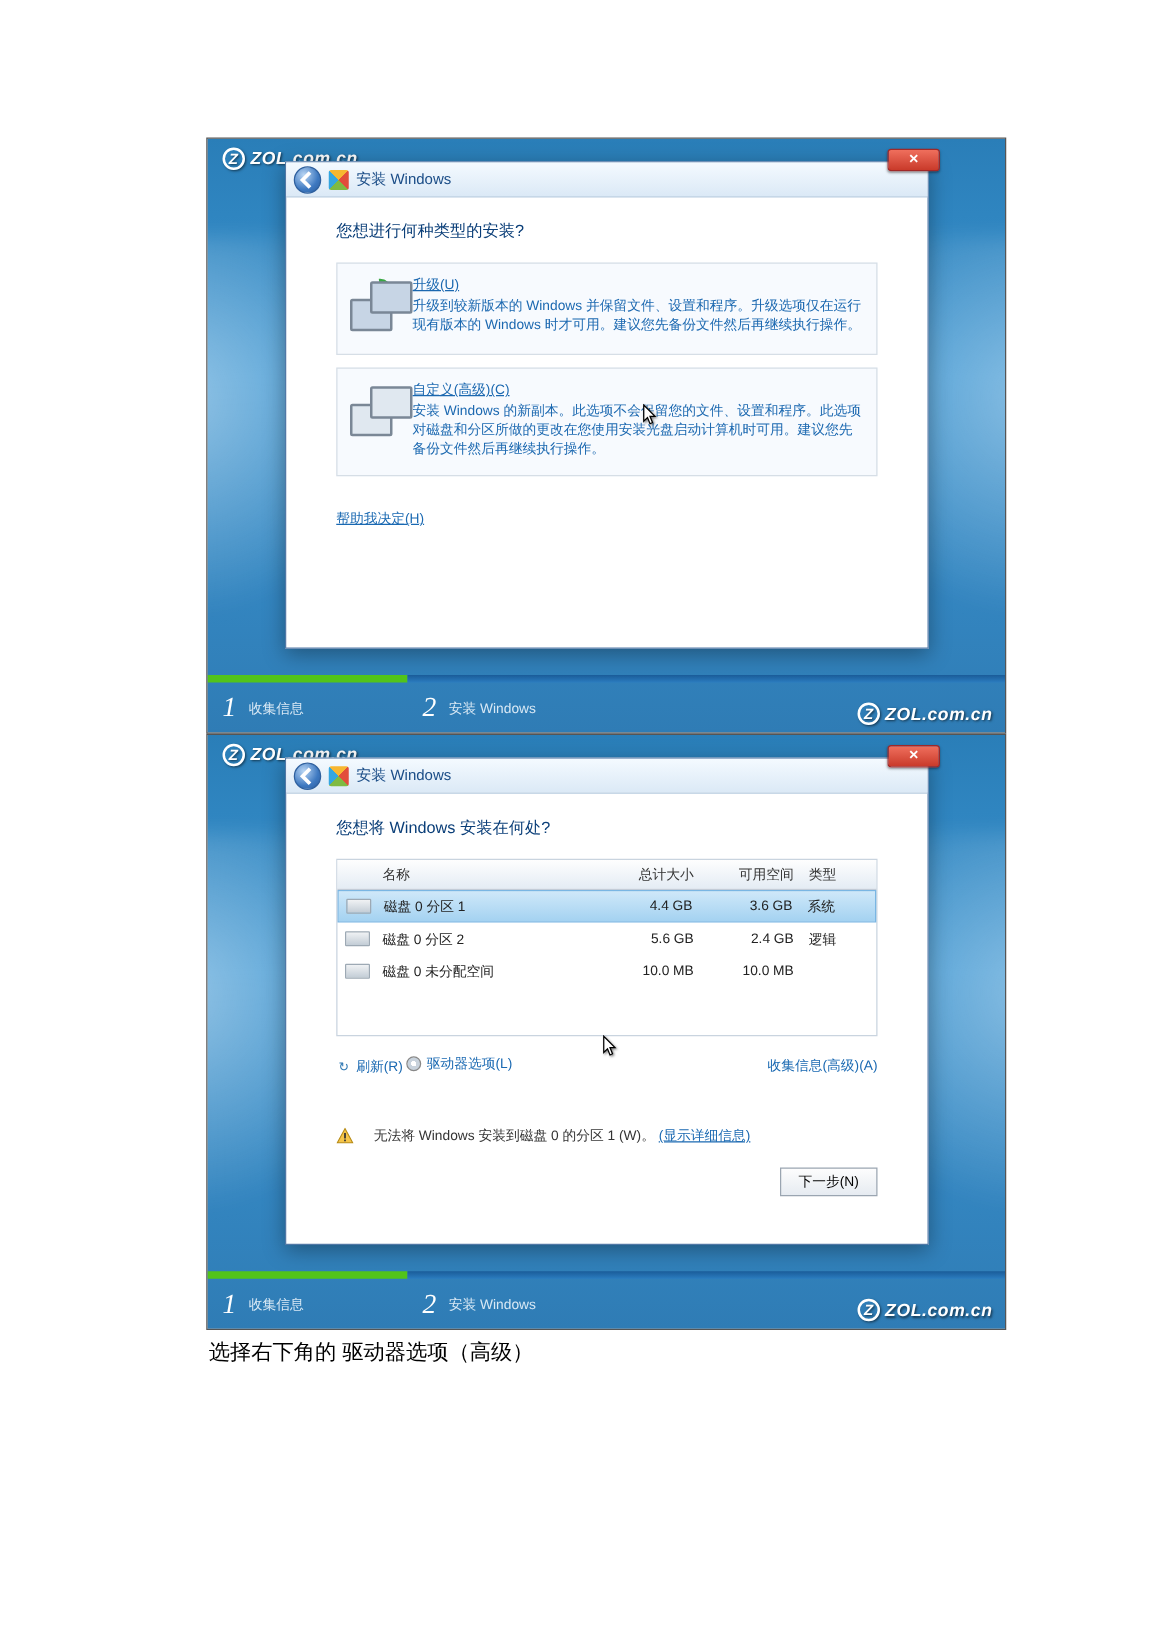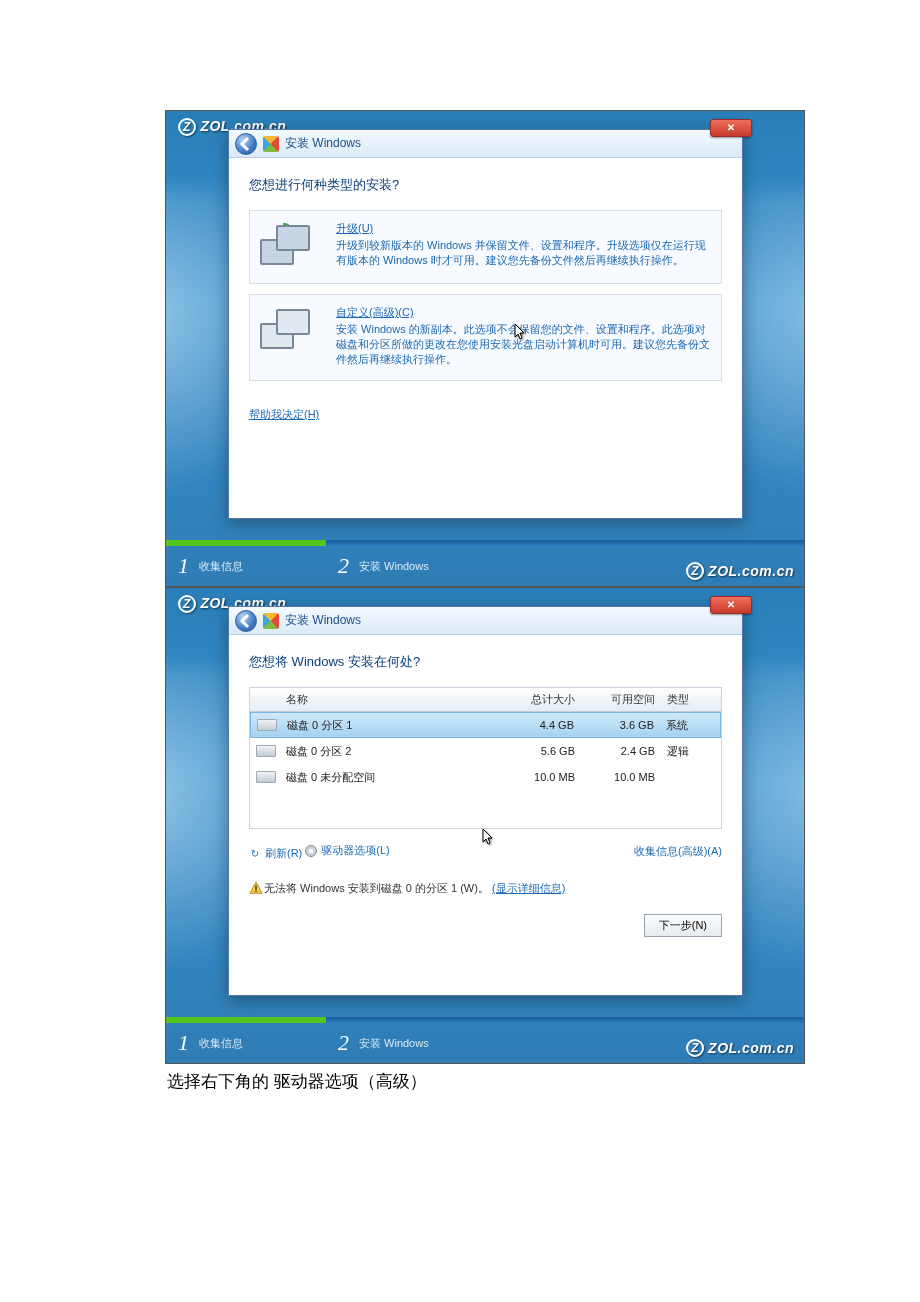--- a/index.html
+++ b/index.html
@@ -69,26 +69,26 @@
   }
   .title-text { font-size: 12px; color: #1b4d87; }
   .close-btn {
     position: absolute; right: -10px; top: -11px;
     width: 42px; height: 18px; border: 1px solid #a02828;
     background: linear-gradient(to bottom, #ef6f5d, #c93a2a);
     border-radius: 3px; color: #fff; font-weight: bold; font-size: 10px;
     text-align: center; line-height: 16px; cursor: pointer;
     box-shadow: 0 1px 2px rgba(0,0,0,.4);
   }
-  .dialog-body { padding: 18px 20px 24px; }
+  .dialog-body { padding: 18px 40px 24px; }
   .heading { font-size: 13px; color: #0a3e78; font-weight: normal; margin-bottom: 16px; }
 
   .option-card {
     border: 1px solid #d6dee6; background: #f7fafe;
-    padding: 10px 10px 14px; display: flex; gap: 28px; margin-bottom: 10px;
+    padding: 10px 10px 14px; display: flex; gap: 2px; margin-bottom: 10px;
     cursor: pointer;
   }
   .option-icon {
     width: 48px; height: 48px; flex: 0 0 48px; position: relative;
   }
   .icon-upgrade::before, .icon-upgrade::after {
     content: ""; position: absolute; width: 30px; height: 22px; border: 2px solid #7a8796;
     border-radius: 2px; background: #c7d5e5;
   }
   .icon-upgrade::before { left: 0; top: 18px; }
@@ -155,21 +155,21 @@
   .disk-row.selected { background: linear-gradient(to bottom, #cfe8f9, #a4d2f1); border: 1px solid #7ab6e3; }
   .disk-space { height: 38px; }
   .disk-icon {
     width: 20px; height: 12px; margin: 0 auto;
     background: linear-gradient(to bottom, #f0f2f4, #c3cdd6);
     border: 1px solid #9da9b4; border-radius: 1px;
   }
   .tool-row { display: flex; justify-content: space-between; font-size: 11px; margin-top: 14px; }
   .tool-link { color: #1a69b2; display: inline-flex; align-items: center; gap: 4px; margin-bottom: 4px; cursor: pointer; }
   .tool-icon { width: 12px; height: 12px; display: inline-flex; align-items: center; justify-content: center; font-size: 10px; }
-  .warn-row { color: #333; font-size: 11px; margin-top: 16px; display: flex; align-items: center; gap: 1px; }
+  .warn-row { color: #333; font-size: 11px; margin-top: 36px; display: flex; align-items: center; gap: 16px; }
   .warn-icon { width: 14px; height: 14px; }
   .warn-icon svg { width: 100%; height: 100%; }
   .next-btn-row { text-align: right; margin-top: 18px; }
   .next-btn {
     display: inline-block; border: 1px solid #9aa5b1; padding: 3px 14px; font-size: 11px;
     background: linear-gradient(to bottom, #fdfdfd, #e6ebf1); cursor: pointer;
   }
   .show-detail { color: #1a69b2; text-decoration: underline; }
 
   .d1 .dialog-body { min-height: 360px; }

